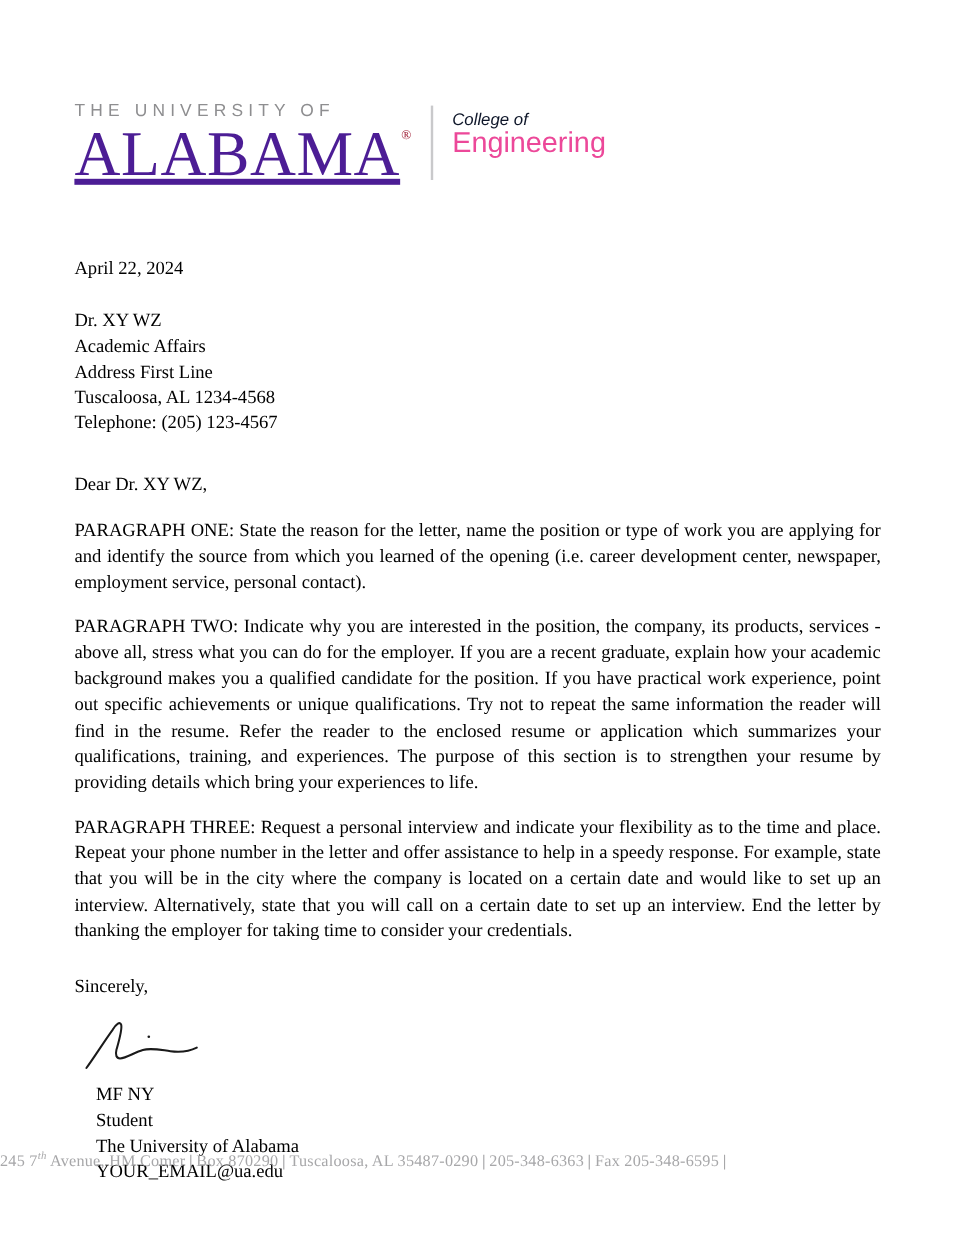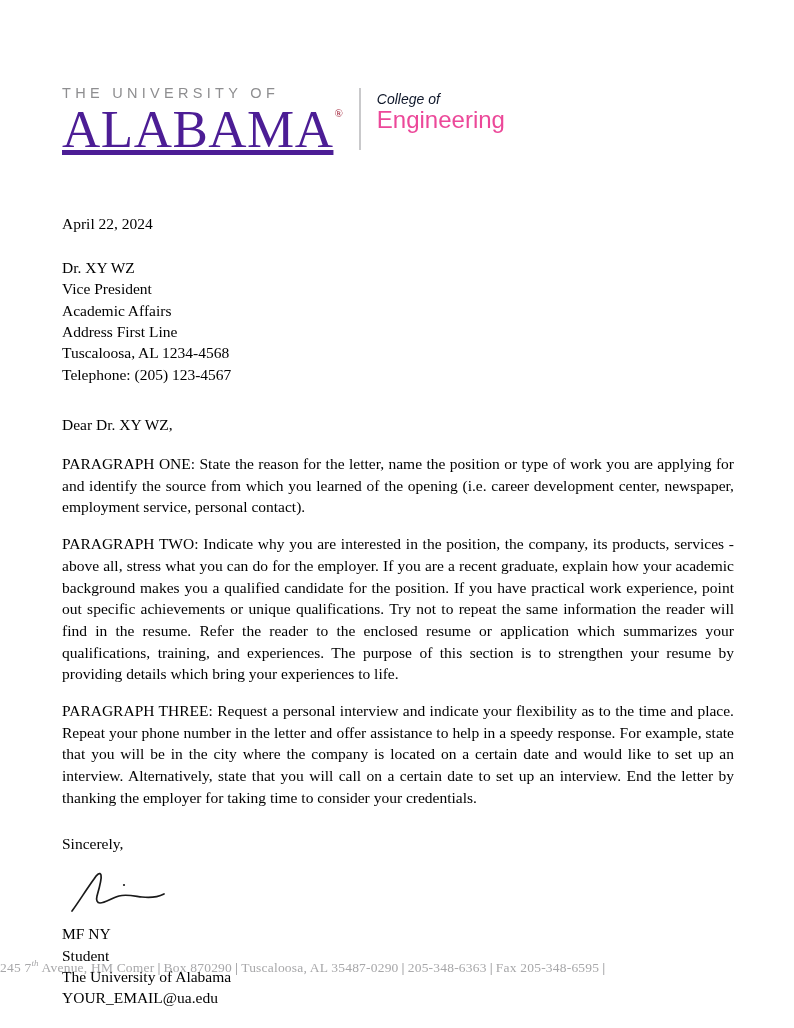--- a/index.html
+++ b/index.html
@@ -133,21 +133,21 @@
   }
   .signature {
     margin: 8px 0 0 6px;
     height: 54px;
   }
   .sender {
     font-size: 15.5px;
     line-height: 1.38;
     margin-top: 6px;
   }
-  .sender div { white-space: nowrap; }
+  .sender div { white-space: nowrap; margin-left: 18px; }
 
   
   .footer {
     position: absolute;
     left: 0;
     right: 0;
     top: 958px;
     text-align: left;
     font-family: "Liberation Serif", serif;
     font-size: 13.5px;
@@ -185,21 +185,20 @@
       <div class="lh-engineering">Engineering</div>
     </div>
   </div>
 
   <div class="letter">
 
     <div class="date">April 22, 2024</div>
 
     <div class="recipient">
       <div>Dr. XY WZ</div>
-      <div>Vice President</div>
       <div>Academic Affairs</div>
       <div>Address First Line</div>
       <div>Tuscaloosa, AL 1234-4568</div>
       <div>Telephone: (205) 123-4567</div>
     </div>
 
     <div class="salutation">Dear Dr. XY WZ,</div>
 
     <p class="body-par">PARAGRAPH ONE: State the reason for the letter, name the position or type of work you are applying for and identify the source from which you learned of the opening (i.e. career development center, newspaper, employment service, personal contact).</p>
 

